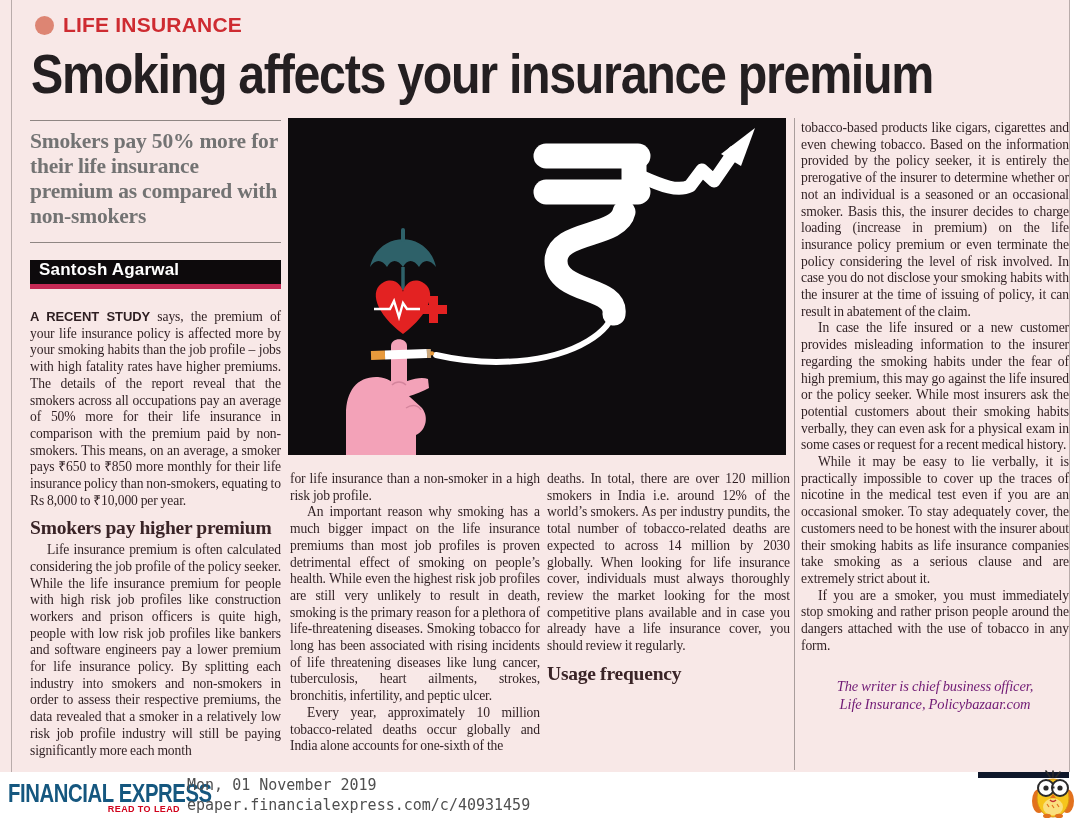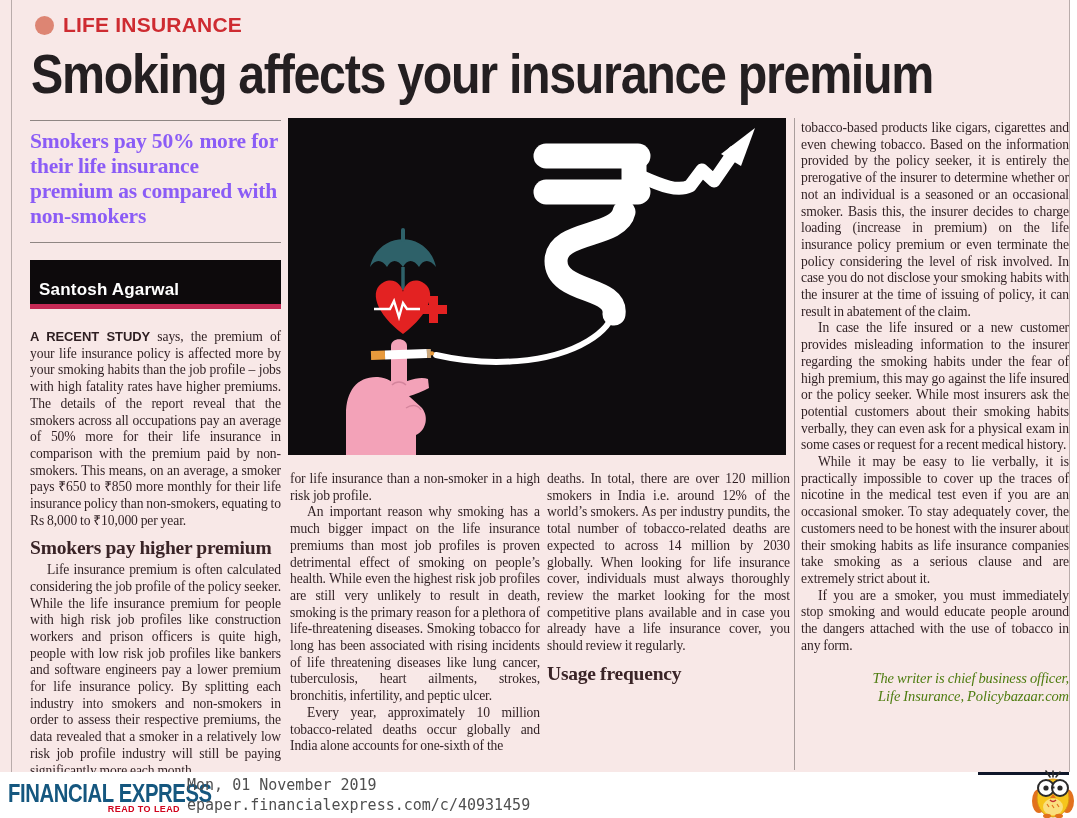--- a/index.html
+++ b/index.html
@@ -1,41 +1,41 @@
 <!DOCTYPE html>
 <html><head>
 <meta charset="utf-8">
 <style>
   html,body{margin:0;padding:0;}
   body{width:1077px;height:818px;position:relative;background:#ffffff;
        font-family:"Liberation Serif", serif;-webkit-font-smoothing:antialiased;}
   .clip{position:absolute;left:0;top:0;width:1069px;height:772px;background:#f8e8e7;
-        border-bottom:3px solid #0f172a;}
+        border-bottom:6px solid #0f172a;}
   .edge{position:absolute;top:0;width:1px;height:772px;background:#b9acab;}
   .edge.left{left:11px;}
   .edge.right{left:1069px;}
 
   
   .kicker{position:absolute;left:35px;top:13px;display:flex;align-items:center;gap:9px;}
   .kicker .dot{width:19px;height:19px;border-radius:50%;background:#dd8573;}
   .kicker .ktext{font-family:"Liberation Sans",sans-serif;font-weight:bold;
         font-size:21px;letter-spacing:.2px;color:#ce2b31;}
   .headline{position:absolute;left:31px;top:42px;width:1130px;
         font-family:"Liberation Sans",sans-serif;font-weight:bold;font-size:55px;
         letter-spacing:-1.5px;color:#241f21;transform:scaleX(.88);transform-origin:0 0;
         white-space:nowrap;}
 
   
   .col1{position:absolute;left:30px;top:120px;width:251px;}
   .rule{height:1px;background:#8f8683;margin:0;}
-  .standfirst{font-size:21.5px;line-height:25px;font-weight:bold;color:#8b5cf6;
+  .standfirst{font-size:21.5px;line-height:25px;font-weight:bold;color:#737373;
         padding:8px 0 13px 0;letter-spacing:-.2px;}
   .byline{margin-top:17px;background:#0d0a0c;color:#ffffff;
         font-family:"Liberation Sans",sans-serif;font-weight:bold;font-size:17px;
-        padding:20px 0 4px 9px;letter-spacing:.2px;}
+        padding:0 0 4px 9px;letter-spacing:.2px;}
   .byline-bar{height:5px;background:#c52a55;margin-bottom:20px;}
 
   .body-text{font-size:13.6px;line-height:16.7px;color:#2e1f22;text-align:justify;
         letter-spacing:-.1px;word-spacing:-.4px;}
   .body-text p{margin:0;}
   .body-text p.ind{text-indent:17px;}
   .lead{font-family:"Liberation Sans",sans-serif;font-weight:bold;font-size:13px;}
   .sec-head{font-size:19.5px;font-weight:bold;color:#3a2427;margin:11px 0 5px 0;
         letter-spacing:-.2px;}
 
@@ -43,22 +43,22 @@
   .illo{position:absolute;left:288px;top:118px;width:498px;height:337px;background:#0e0c0e;}
   .illo-caption{position:absolute;left:288px;top:457px;width:498px;text-align:right;
         font-family:"Liberation Sans",sans-serif;font-weight:bold;font-size:8.5px;
         letter-spacing:.2px;color:#55504f;}
 
   .col2{position:absolute;left:290px;top:471px;width:250px;}
   .col3{position:absolute;left:547px;top:471px;width:243px;}
   .col4{position:absolute;left:801px;top:120px;width:268px;}
   .colrule{position:absolute;left:794px;top:118px;width:1px;height:652px;background:#a99d9c;}
 
-  .credit{margin-top:14px;text-align:right;font-style:italic;font-size:14.5px;
-        line-height:18px;color:#4d7c0f;}
+  .credit{margin-top:22px;text-align:center;font-style:italic;font-size:14.5px;
+        line-height:18px;color:#701a75;}
 
   
   .footer{position:absolute;left:0;top:772px;width:978px;height:46px;background:#ffffff;}
   .fe-logo{position:absolute;left:8px;top:6px;font-family:"Liberation Sans",sans-serif;
         font-weight:bold;font-size:26px;letter-spacing:-.5px;color:#15577f;
         transform:scaleX(.78);transform-origin:0 0;white-space:nowrap;}
   .fe-tag{position:absolute;left:8px;top:32px;width:172px;text-align:right;
         font-family:"Liberation Sans",sans-serif;font-weight:bold;font-size:9px;
         letter-spacing:.4px;color:#d0021b;}
   .meta{position:absolute;left:187px;top:3px;font-family:"DejaVu Sans Mono",monospace;
@@ -147,21 +147,21 @@
     <p>deaths. In total, there are over 120 million smokers in India i.e. around 12% of the world’s smokers. As per industry pundits, the total number of tobacco-related deaths are expected to across 14 million by 2030 globally. When looking for life insurance cover, individuals must always thoroughly review the market looking for the most competitive plans available and in case you already have a life insurance cover, you should review it regularly.</p>
     <div class="sec-head">Usage frequency</div>
   </div>
 
   <div class="colrule"></div>
 
   <div class="col4 body-text">
     <p>tobacco-based products like cigars, cigarettes and even chewing tobacco. Based on the information provided by the policy seeker, it is entirely the prerogative of the insurer to determine whether or not an individual is a seasoned or an occasional smoker. Basis this, the insurer decides to charge loading (increase in premium) on the life insurance policy premium or even terminate the policy considering the level of risk involved. In case you do not disclose your smoking habits with the insurer at the time of issuing of policy, it can result in abatement of the claim.</p>
     <p class="ind">In case the life insured or a new customer provides misleading information to the insurer regarding the smoking habits under the fear of high premium, this may go against the life insured or the policy seeker. While most insurers ask the potential customers about their smoking habits verbally, they can even ask for a physical exam in some cases or request for a recent medical history.</p>
     <p class="ind">While it may be easy to lie verbally, it is practically impossible to cover up the traces of nicotine in the medical test even if you are an occasional smoker. To stay adequately cover, the customers need to be honest with the insurer about their smoking habits as life insurance companies take smoking as a serious clause and are extremely strict about it.</p>
-    <p class="ind">If you  are a smoker, you must immediately stop smoking and would educate people around the dangers attached with the use of tobacco in any form.</p>
+    <p class="ind">If you  are a smoker, you must immediately stop smoking and rather prison people around the dangers attached with the use of tobacco in any form.</p>
     <div class="credit">
       <div>The writer is chief business officer,</div>
       <div>Life Insurance, Policybazaar.com</div>
     </div>
   </div>
 </div>
 
 <div class="footer">
   <div class="fe-logo">FINANCIAL EXPRESS</div>
   <div class="fe-tag">READ TO LEAD</div>

